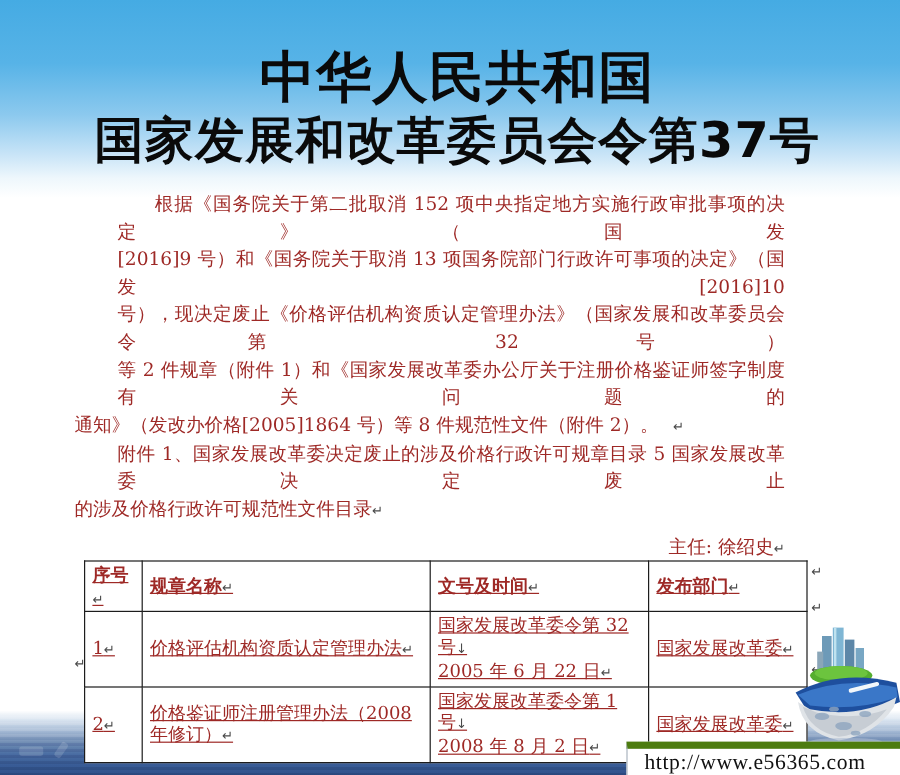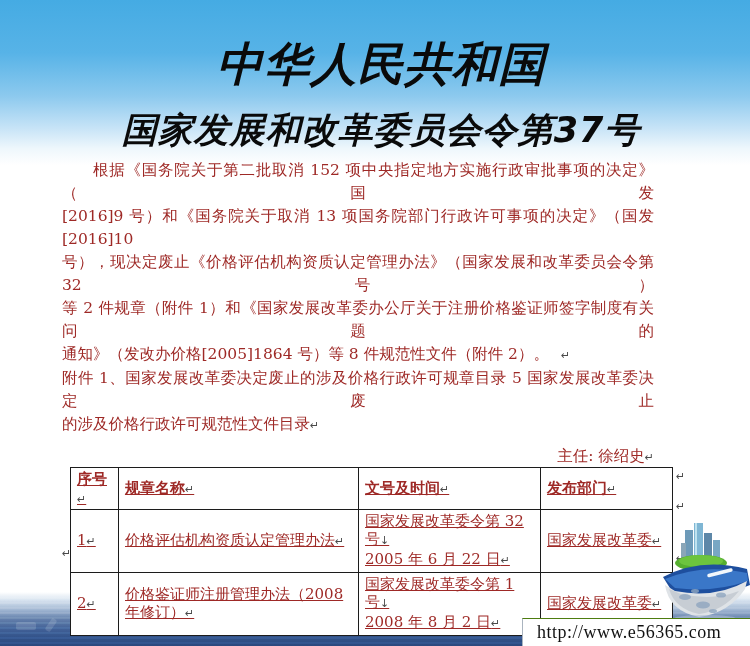--- a/index.html
+++ b/index.html
@@ -19,34 +19,34 @@
   }
   .ocean::after{
     content:""; position:absolute; inset:0;
     background:repeating-linear-gradient(180deg, rgba(255,255,255,0.07) 0 2px, rgba(0,0,0,0.04) 2px 5px);
     mix-blend-mode:overlay;
   }
   .ghost { position:absolute; background:rgba(255,255,255,0.14); border-radius:2px; }
 
   
   .title { position:absolute; left:0; width:750px; text-align:center; color:#0a0a0a;
-    font-weight:900; font-style:italic; letter-spacing:1px; white-space:nowrap;padding-left:12px; }
+    font-weight:900; letter-spacing:1px; white-space:nowrap;padding-left:12px; }
   .title1 { top:34px; font-size:46px; }
-  .title2 { top:107px; font-size:35px; }
+  .title2 { top:90px; font-size:41px; }
 
   
   .doc { position:absolute; left:62px; top:159px; width:592px;
     font-family:"DejaVu Serif","Liberation Serif",serif;
     color:#9e2926; font-size:15.5px; line-height:23px; }
   .clip-head { position:absolute; left:0; top:145px; width:750px; height:13px;
     overflow:hidden; text-align:center; }
   .clip-head .inner { display:inline-block; transform:translateY(-9px);
     font-family:"DejaVu Serif","Liberation Serif",serif;
     color:#9e2926; font-weight:bold; font-size:17px; }
-  .jline { text-align:justify; text-align-last:justify; }
+  .jline { text-align:justify; text-align-last:justify;margin-left:36px; }
   .lline { text-align:left; }
   .cline { text-align:right; }
   .indent { text-indent:2em; }
   .ret, .brk { font-family:"DejaVu Sans",sans-serif; color:#4a4a4a; font-size:11px;
     font-weight:normal; font-style:normal; }
   .gap { margin-left:12px; }
   .sigblock { margin-top:8px; }
   .annexrow { position:relative; }
   .annex-label { position:absolute; left:24px; top:0; font-weight:bold; }
 
@@ -57,21 +57,21 @@
     color:#9e2926; font-size:15px; background:#fff; }
   table.reg th, table.reg td { border:1.6px solid #1c1c1c; padding:2px 6px;
     vertical-align:middle; text-align:left; font-weight:normal;text-decoration:underline; }
   table.reg th { font-weight:bold; height:26px; }
   table.reg td { height:50px; line-height:18px; }
   .tbl-marks { position:absolute; left:676px; font-size:11px; color:#4a4a4a;
     font-family:"DejaVu Sans",sans-serif; }
 
   
   .url-box { position:absolute; left:522px; top:618px; width:228px; height:28px;
-    background:#ffffff; border-top:1px solid #4d7c0f; border-left:1px solid #aab4bf;
+    background:#ffffff; border-top:6px solid #4d7c0f; border-left:1px solid #aab4bf;
     z-index:5; display:flex; align-items:center; }
   .url-text { font-family:"Liberation Serif","DejaVu Serif",serif;
     font-size:18px; color:#111; padding-left:14px; letter-spacing:0.5px; }
 
   
   .deco { position:absolute; left:655px; top:485px; width:95px; height:135px; z-index:2; }
 </style>
 </head>
 <body>
 

